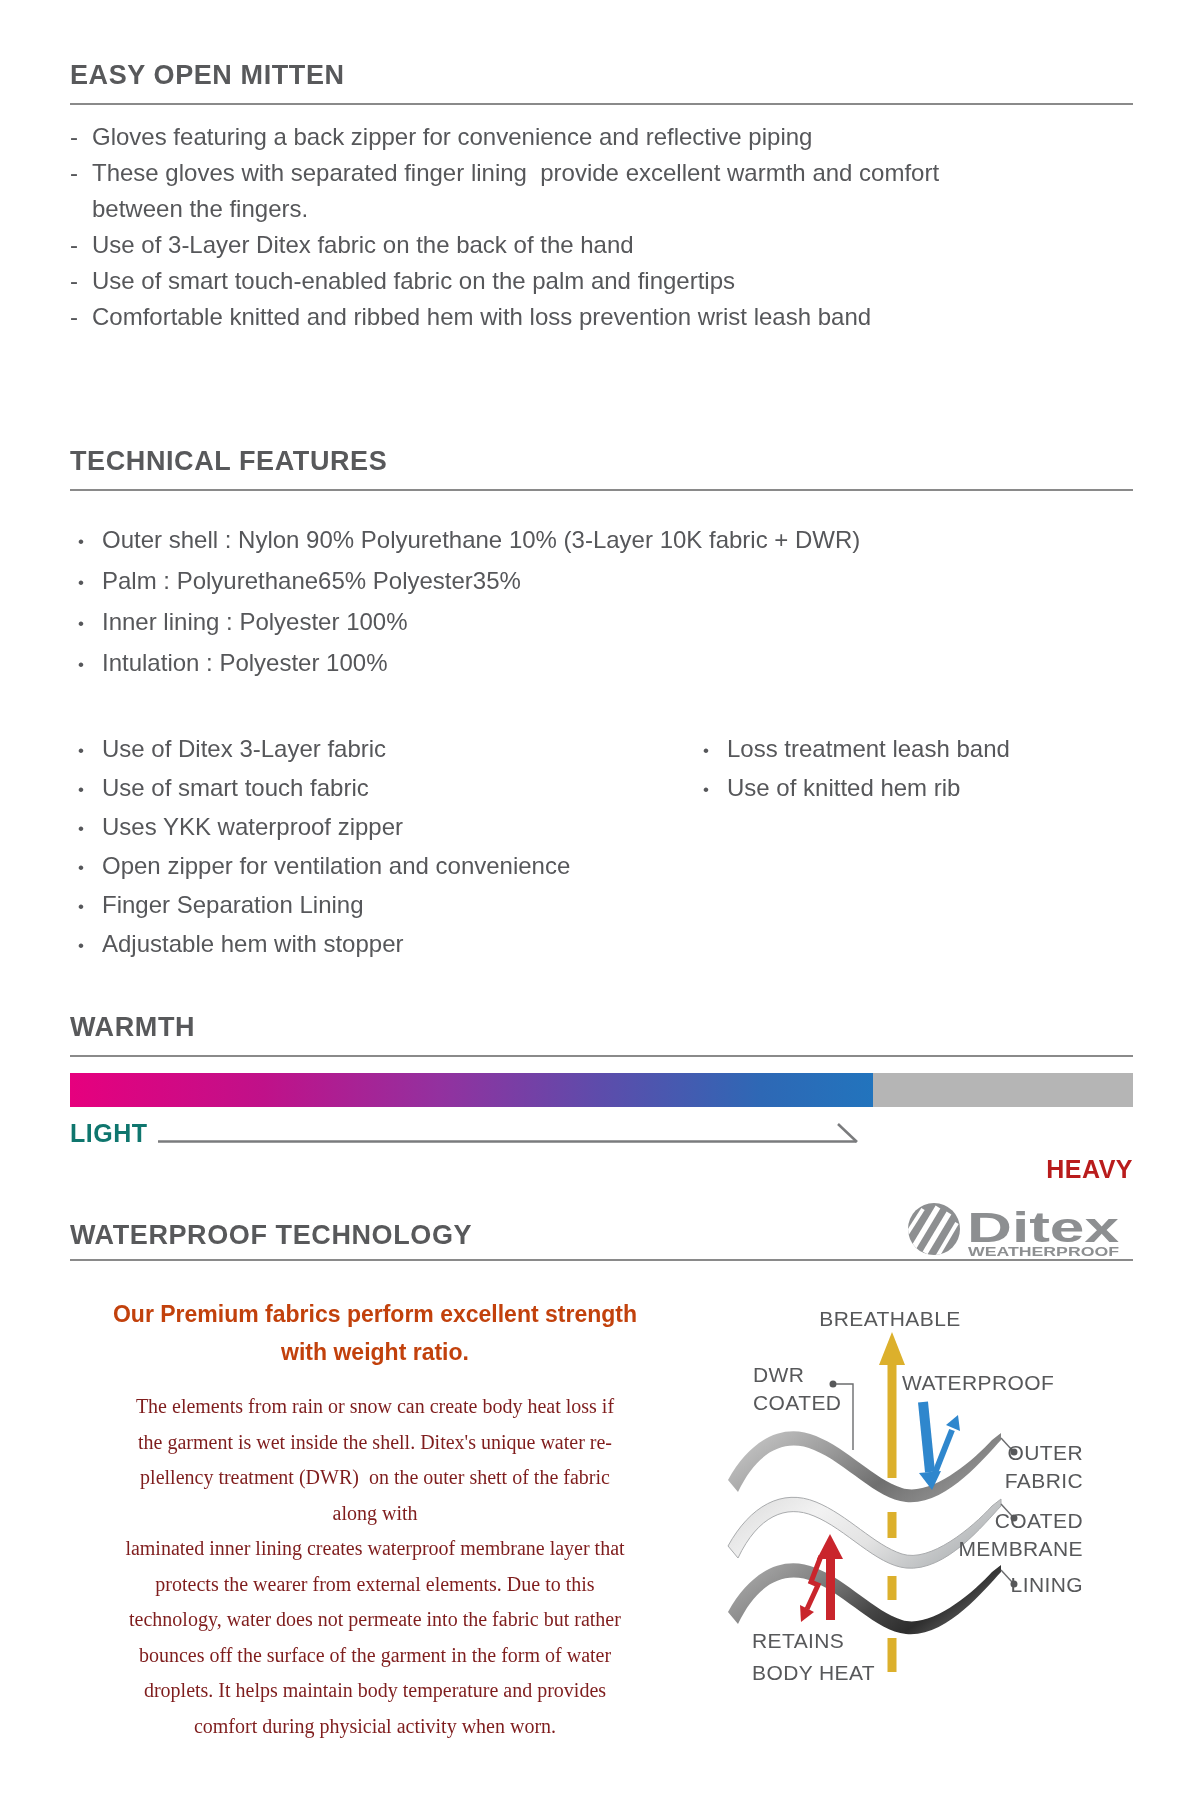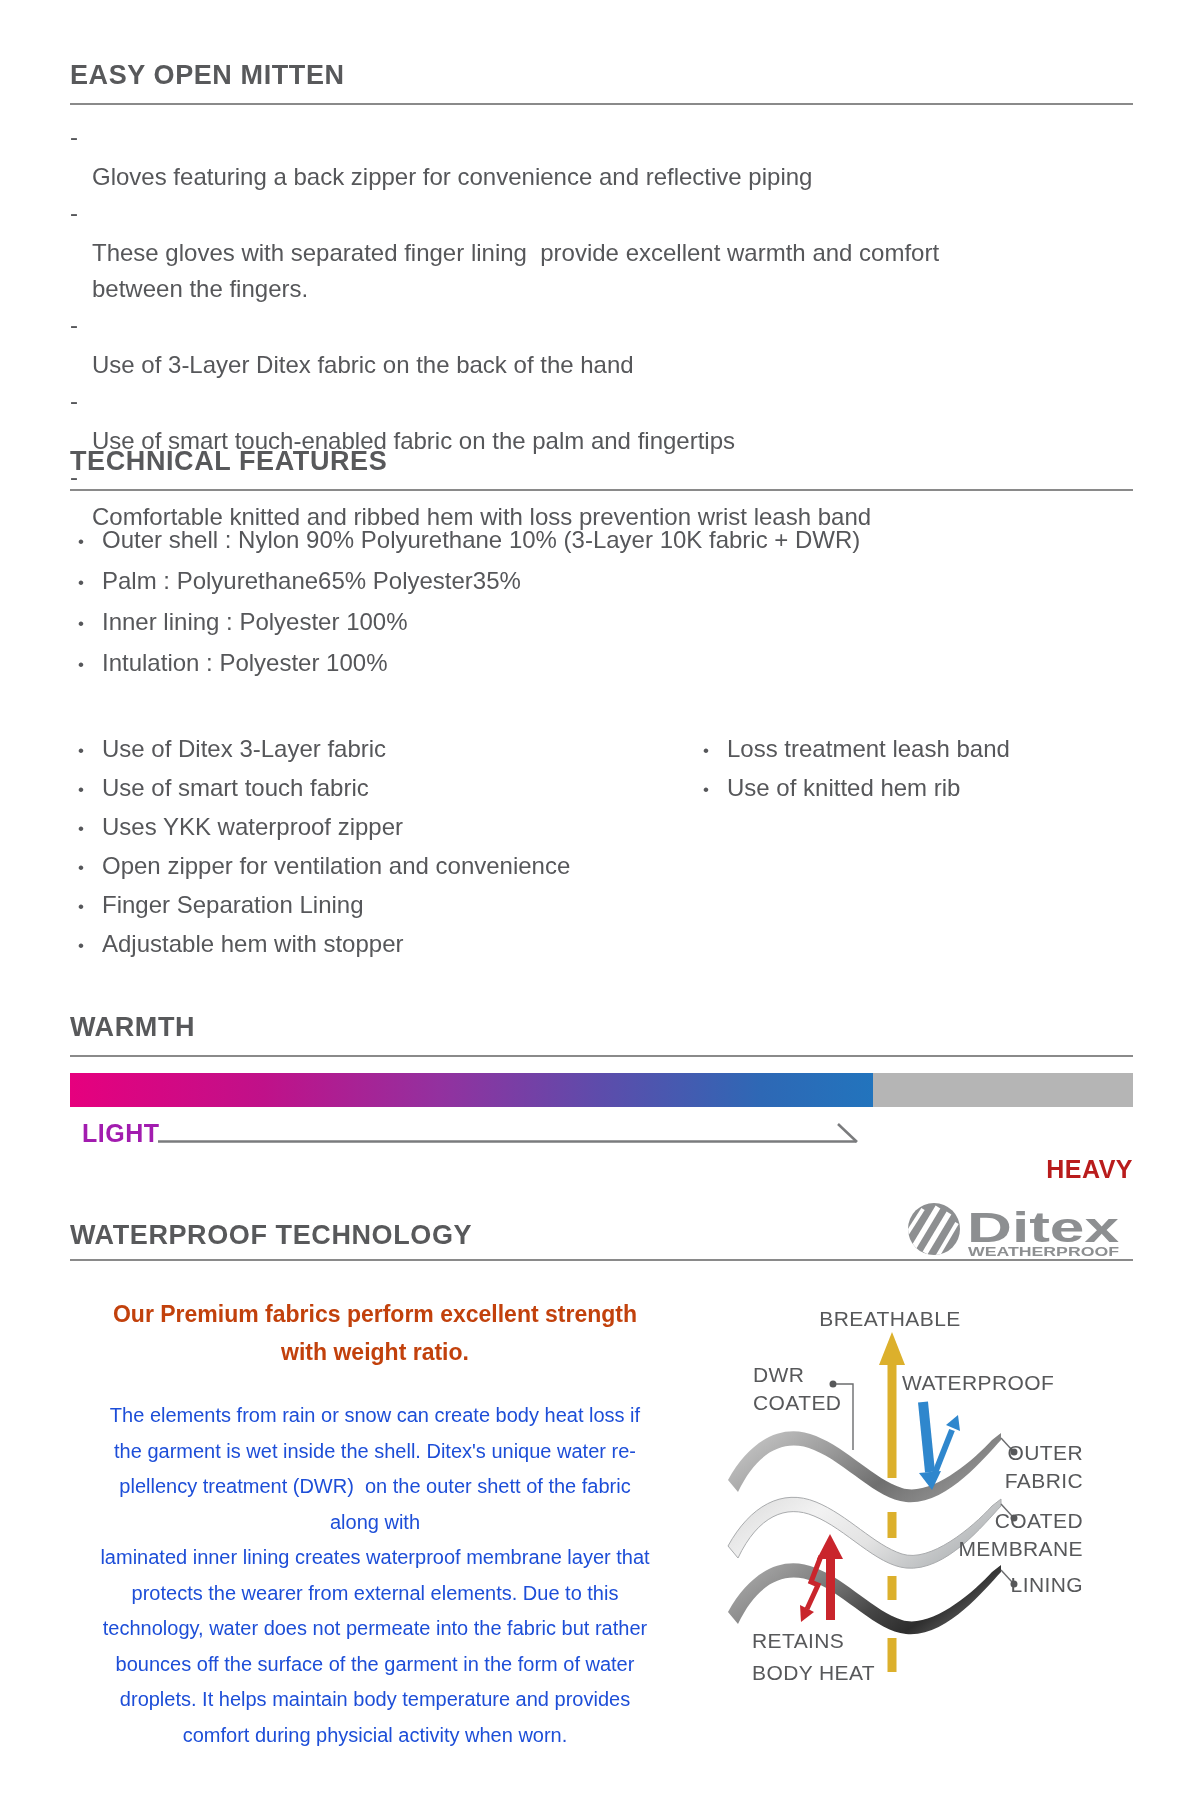--- a/index.html
+++ b/index.html
@@ -9,49 +9,49 @@
   }
   .sec{position:absolute;left:70px;width:1063px;}
   h2.sec-title{
     margin:0;padding:0 0 12px 0;font-size:27px;font-weight:700;letter-spacing:.6px;
     color:#58595b;border-bottom:2px solid #8a8a8a;
   }
   
   ul.blist{list-style:none;margin:14px 0 0 0;padding:0;}
   ul.blist li{display:flex;font-size:24px;line-height:36px;color:#56575a;}
   ul.blist .mk{flex:none;width:22px;}
-  ul.blist .tx{white-space:pre-wrap;margin-top:40px;}
+  ul.blist .tx{white-space:pre-wrap;}
   
   ul.dlist{list-style:none;margin:0;padding:0 0 0 8px;}
   ul.dlist li{display:flex;font-size:24px;color:#56575a;}
   ul.dlist .mk{flex:none;width:24px;font-size:17px;transform:translateY(2px);}
   ul.mats{margin-top:28px;}
   ul.mats li{line-height:41px;}
   ul.feats li{line-height:39px;}
   .feat-cols{position:relative;margin-top:46px;height:240px;}
   .feat-col-left{position:absolute;left:0;top:0;width:560px;}
   .feat-col-right{position:absolute;left:625px;top:0;width:430px;}
   
   .bar-track{margin-top:16px;height:34px;background:#b5b5b5;position:relative;}
   .bar-fill{position:absolute;left:0;top:0;height:34px;width:75.5%;
     background:linear-gradient(90deg,#e6007e 0%,#c01189 24%,#93319f 46%,#5d4cab 66%,#2e68b5 86%,#2274bd 100%);}
   .scale-row{position:relative;margin-top:12px;height:32px;}
   .scale-label{position:absolute;top:0;font-size:25px;font-weight:700;letter-spacing:.5px;}
-  .scale-label.light{left:12px;color:#a21caf;}
+  .scale-label.light{left:0;color:#0f766e;}
   .scale-label.heavy{right:0;color:#b91c1c;margin-top:36px;}
   .scale-line{position:absolute;left:0;top:0;width:100%;height:32px;}
   
   .wp-head{position:relative;height:64px;border-bottom:2px solid #8a8a8a;}
   .wp-head h2{position:absolute;left:0;bottom:8px;margin:0;padding:0;border:none;
     font-size:27px;font-weight:700;letter-spacing:.6px;color:#58595b;}
   .ditex-logo{position:absolute;right:-2px;bottom:2px;}
   .wp-lead{margin-top:34px;width:610px;font-size:23px;font-weight:700;line-height:38px;
     color:#c2410c;white-space:pre-wrap;}
-  .wp-body{margin-top:27px;width:610px;font-size:20px;line-height:35.5px;color:#1d4ed8;
-    white-space:pre-wrap;}
+  .wp-body{margin-top:18px;width:610px;font-size:20px;line-height:35.5px;color:#7f1d1d;
+    white-space:pre-wrap;font-family:Liberation Serif, serif;}
   
   #diagram{position:absolute;left:640px;top:1290px;width:520px;height:400px;}
   #diagram text{fill:#57585a;font-family:"Liberation Sans","DejaVu Sans",sans-serif;
     font-size:21px;letter-spacing:.4px;}
   .logo-text{fill:#8d8f91;font-family:"Liberation Sans","DejaVu Sans",sans-serif;font-weight:bold;}
 </style>
 </head>
 <body>
 
 <div id="page">

